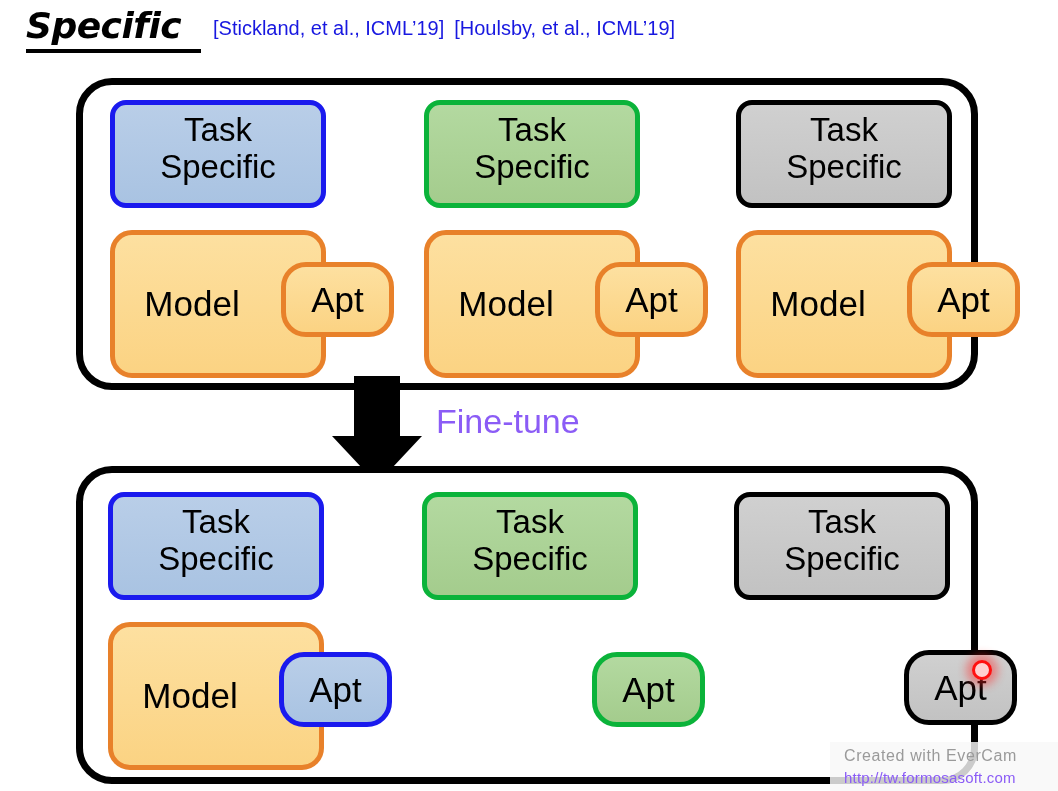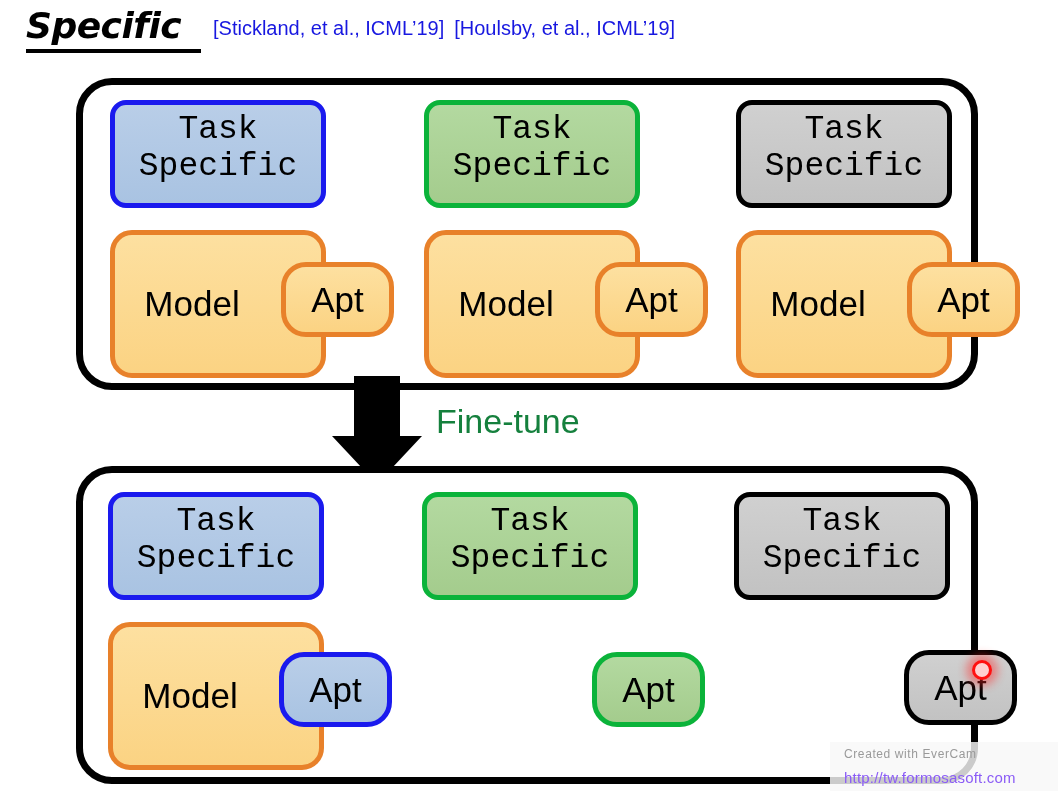--- a/index.html
+++ b/index.html
@@ -79,21 +79,20 @@
     line-height: 1.12;
     font-family: "Liberation Sans", sans-serif;
   }
 
   .task-box {
     border-width: 5px;
     border-style: solid;
     border-radius: 16px;
     font-size: 33px;
     padding-bottom: 10px;
-    font-family: Liberation Mono, monospace;
   }
   .model-box {
     border-width: 5px;
     border-style: solid;
     border-radius: 22px;
     font-size: 35px;
     margin-top: 8px;
   }
   .apt-box {
     border-width: 5px;
@@ -137,21 +136,21 @@
     left: 0px; top: 60px;
     width: 0; height: 0;
     border-left: 45px solid transparent;
     border-right: 45px solid transparent;
     border-top: 48px solid #000000;
   }
   #fine-tune-label {
     position: absolute;
     left: 436px; top: 402px;
     font-size: 34px;
-    color: #15803d;
+    color: #8b5cf6;
     white-space: nowrap;
     font-family: "Liberation Sans", sans-serif;
   }
 
   
   #cursor-dot {
     position: absolute;
     left: 972px; top: 660px;
     width: 14px; height: 14px;
     border-radius: 50%;
@@ -166,21 +165,21 @@
     position: absolute;
     left: 830px; top: 742px;
     width: 228px; height: 49px;
     background: rgba(248,248,248,0.82);
     z-index: 30;
     font-family: "Liberation Sans", sans-serif;
   }
   #watermark-line1 {
     position: absolute;
     left: 14px; top: 5px;
-    font-size: 12px;
+    font-size: 16px;
     color: #9a9a9a;
     letter-spacing: 0.6px;
     white-space: nowrap;
   }
   #watermark-line2 {
     position: absolute;
     left: 14px; top: 27px;
     font-size: 15px;
     color: #8b5cf6;
     letter-spacing: 0.2px;

